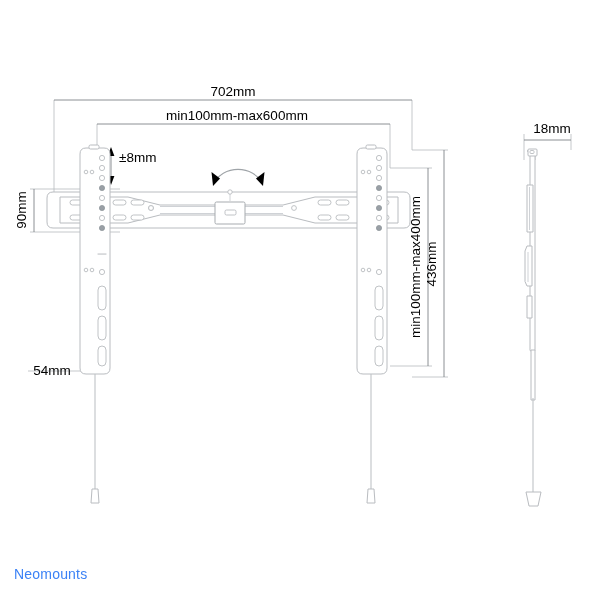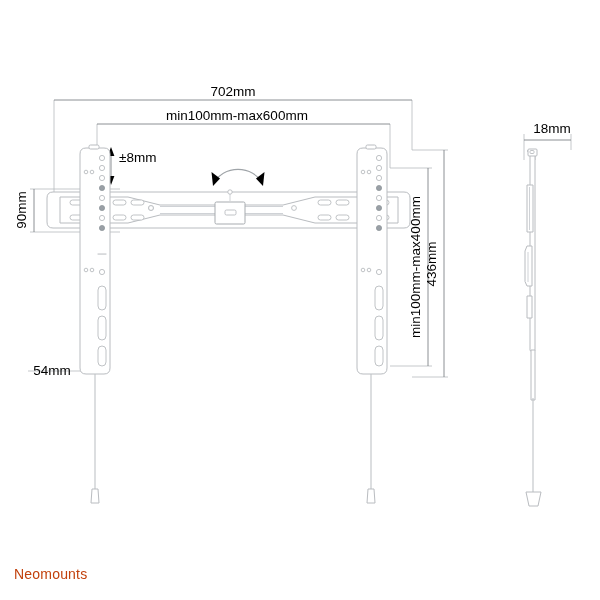--- a/index.html
+++ b/index.html
@@ -31,21 +31,21 @@
     height: 600px;
     display: block;
   }
   .brand {
     position: absolute;
     left: 14px;
     top: 566px;
     font-family: "Liberation Sans", sans-serif;
     font-size: 14px;
     letter-spacing: 0.2px;
-    color: #c2410c;
+    color: #3b82f6;
     white-space: nowrap;
     user-select: none;
   }
   svg text {
     font-family: "Liberation Sans", sans-serif;
     fill: #000000;
   }
   .dimtext {
     font-size: 13.5px;
   }

